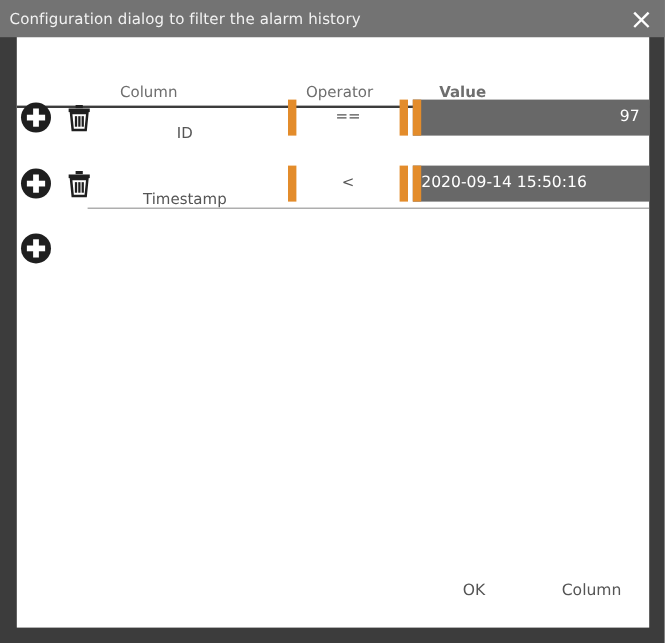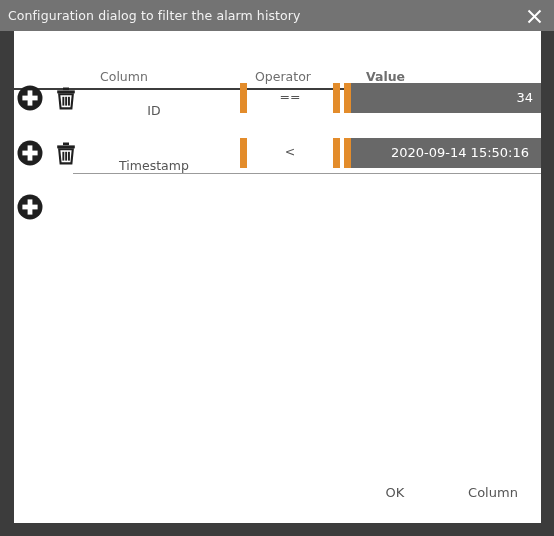--- a/index.html
+++ b/index.html
@@ -146,21 +146,21 @@
     cursor: text;
   }
   .cell-value span {
     display: block;
     font-size: 13px;
     color: #ffffff;
     line-height: 30px;
     white-space: nowrap;
   }
   .value-right span { text-align: right; padding-right: 10px; }
-  .value-center span { text-align: right; padding-right: 14px; }
+  .value-center span { text-align: left; padding-right: 14px; }
 
   
   #conjunction {
     position: absolute;
     left: 0;
     top: 86px;
     width: 527px;
     height: 26px;
   }
   #conj-label {
@@ -269,21 +269,21 @@
           <rect x="10.4" y="12.8" width="1.9" height="8.8" fill="#1f1f1f"></rect>
           <rect x="13.2" y="12.8" width="1.9" height="8.8" fill="#1f1f1f"></rect>
           <rect x="16.0" y="12.8" width="1.9" height="8.8" fill="#1f1f1f"></rect>
         </svg>
       </div>
       <div class="cell-column">ID</div>
       <div class="bar bar-1"></div>
       <div class="cell-operator">==</div>
       <div class="bar bar-2"></div>
       <div class="cell-value value-right">
-        <span>34</span>
+        <span>97</span>
       </div>
     </div>
 
 
     <div class="filter-row" id="row-1">
       <div class="icon-add">
         <svg width="28" height="28" viewBox="0 0 28 28" aria-hidden="true">
           <circle cx="14" cy="14" r="12.5" fill="#1f1f1f"></circle>
           <rect x="11.6" y="6.4" width="4.8" height="15.2" fill="#ffffff"></rect>
           <rect x="6.4" y="11.6" width="15.2" height="4.8" fill="#ffffff"></rect>

